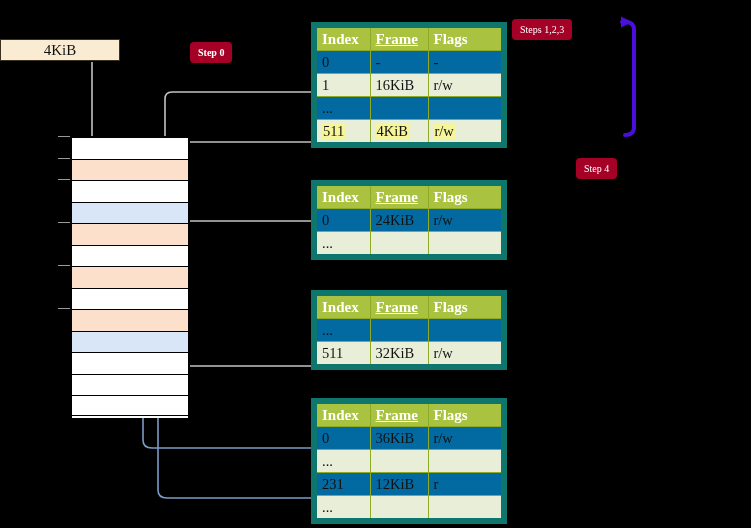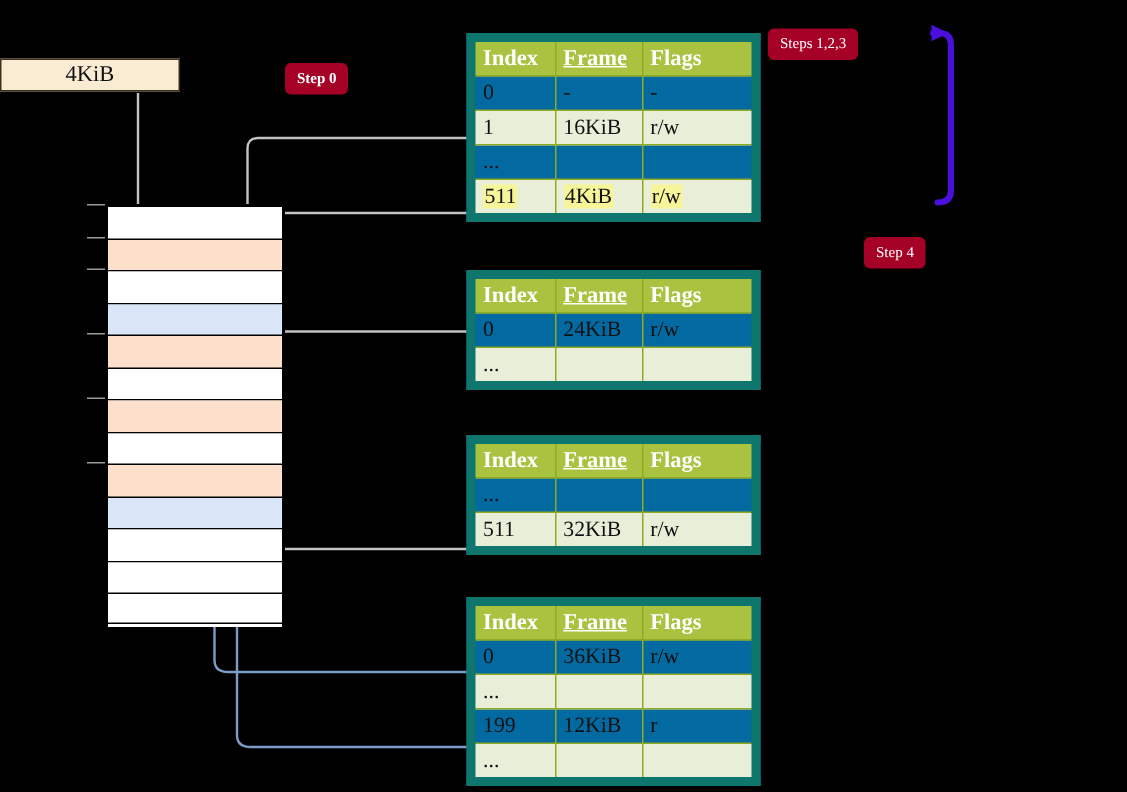--- a/index.html
+++ b/index.html
@@ -216,21 +216,21 @@
             <td class="c0">0</td>
             <td class="c1">36KiB</td>
             <td class="c2">r/w</td>
           </tr>
           <tr class="alt">
             <td class="c0">...</td>
             <td class="c1"></td>
             <td class="c2"></td>
           </tr>
           <tr>
-            <td class="c0">199</td>
+            <td class="c0">231</td>
             <td class="c1">12KiB</td>
             <td class="c2">r</td>
           </tr>
           <tr class="alt">
             <td class="c0">...</td>
             <td class="c1"></td>
             <td class="c2"></td>
           </tr>
         </tbody>
       </table>

